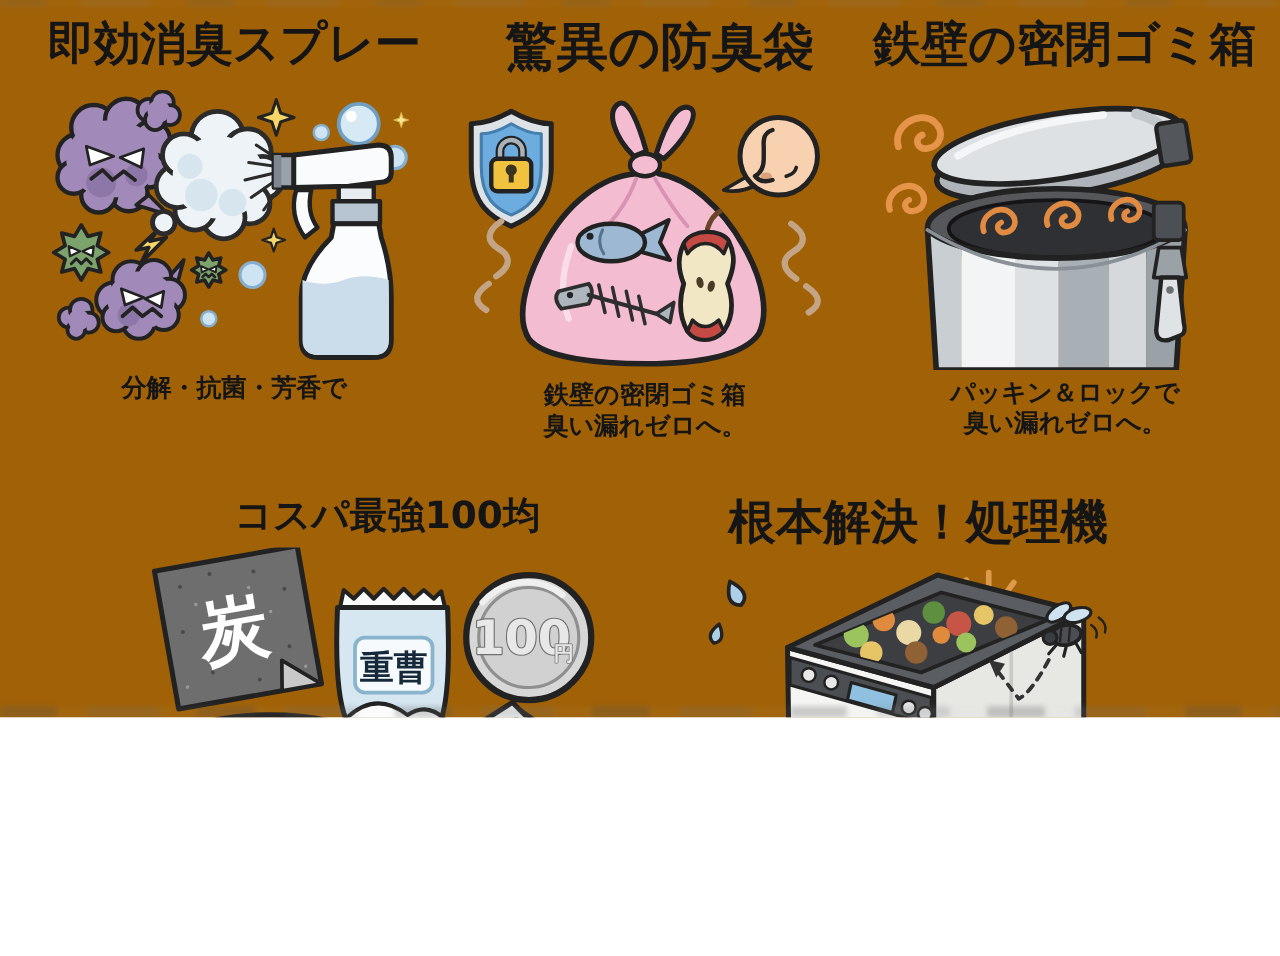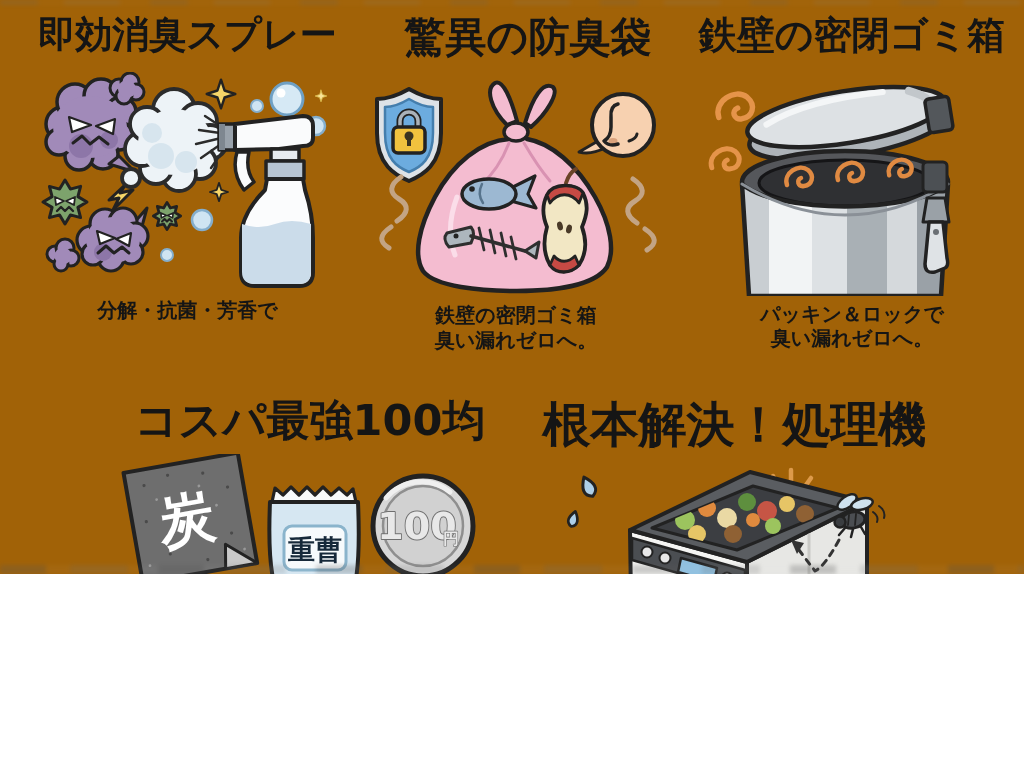--- a/index.html
+++ b/index.html
@@ -8,22 +8,22 @@
   .panel{position:absolute;display:flex;flex-direction:column;align-items:center;}
   .p1{left:15px;top:12px;width:345px;}
   .p2{left:362px;top:12px;width:308px;}
   .p3{left:683px;top:12px;width:338px;justify-content:space-between;}
   .p4{left:115px;top:394px;width:390px;}
   .p5{left:522px;top:394px;width:425px;}
   .title{font-weight:bold;white-space:nowrap;line-height:1.25;}
   .p1 .title{font-size:37px;}
   .p2 .title{font-size:41px;margin-left:24px;}
   .p3 .title{font-size:38px;}
-  .p4 .title{font-size:43px;}
-  .p5 .title{font-size:48px;}
+  .p4 .title{font-size:30px;}
+  .p5 .title{font-size:38px;}
   .caption{font-weight:bold;text-align:center;line-height:1.24;}
   .row1cap{font-size:20px;margin-top:6px;}
   .row2cap{font-size:28px;margin-top:2px;}
   .illo{display:block;}
   .p1 .illo{margin-top:14px;}
   .p2 .illo{margin-top:12px;}
   .p3 .illo{margin-top:10px;}
   .p4 .illo{margin-top:6px;}
   .p5 .illo{margin-top:4px;}
   .illo *{stroke-linejoin:round;stroke-linecap:round;}

